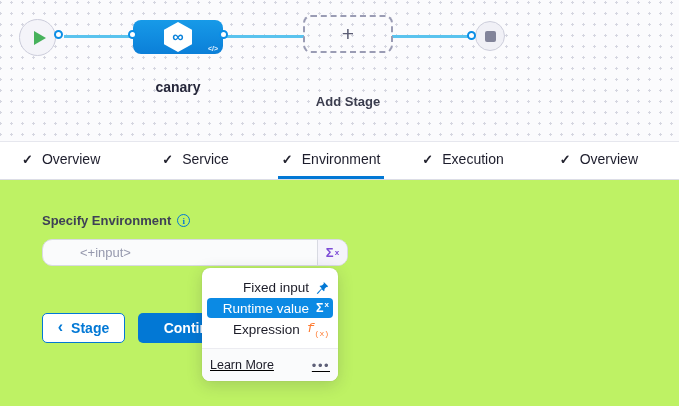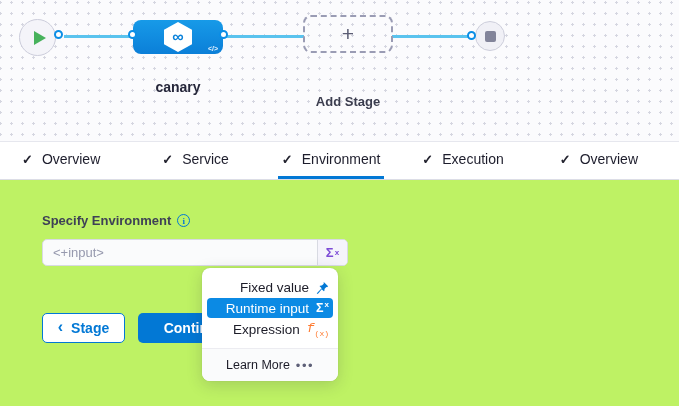--- a/index.html
+++ b/index.html
@@ -50,21 +50,21 @@
   .t1{margin-left:18px}.t2{margin-left:54px}.t3{margin-left:45px}.t4{margin-left:34px}.t5{margin-left:48px}
 
   
   .content { position:relative; width:679px; height:226px; background:#bef264; }
   .form-label { position:absolute; left:42px; top:33px; display:flex; align-items:center;
     gap:6px; font-size:13px; font-weight:700; color:#3e4156; }
   .info-icon { width:13px; height:13px; border:1.3px solid #0278d5; border-radius:50%;
     color:#0278d5; font-size:9px; font-weight:700; display:flex; align-items:center;
     justify-content:center; font-family:"Liberation Serif", serif; }
   .env-input-wrap { position:absolute; left:42px; top:59px; width:306px; height:27px;
-    background:#fafbfc; border:1px solid #d8dae2; border-radius:5px; display:flex; overflow:hidden; }
+    background:#fafbfc; border:1px solid #d8dae2; border-radius:10px; display:flex; overflow:hidden;padding-left:27px; }
   .env-input { flex:1; border:0; outline:0; background:transparent; padding:0 10px;
     font-size:13px; color:#9699ae; font-family:"Liberation Sans", sans-serif; }
   .sigma-btn { width:30px; border-left:1px solid #d8dae2; background:#f5f4fb;
     display:flex; align-items:center; justify-content:center; color:#7d4bd6;
     font-weight:700; font-size:13px; cursor:pointer; }
   .sup { font-size:8px; vertical-align:super; line-height:1; margin-left:1px; }
 
   .btn { position:absolute; top:133px; height:30px; border-radius:5px; display:flex;
     align-items:center; justify-content:center; font-size:14px; font-weight:700; cursor:pointer; }
   .back-btn { left:42px; width:83px; background:#fff; border:1px solid #0278d5; color:#0278d5; gap:8px; }
@@ -77,21 +77,21 @@
   .dd-items { padding:8px 0 8px; }
   .dd-item { display:flex; align-items:center; justify-content:flex-end; gap:7px;
     height:20px; margin:1px 0; padding:0 9px; font-size:13.5px; color:#1c1c28; cursor:pointer; }
   .dd-item.selected { background:#0b8ae4; border-radius:4px; margin:1px 5px; padding:0 4px;
     color:#fff; font-weight:400; }
   .dd-item.selected .sigma-white { color:#fff; font-weight:700; font-size:12.5px; }
   .fx { color:#ff7a2f; font-style:italic; font-family:Liberation Mono, monospace; font-size:13px; }
   .fx-sub { font-size:8px; vertical-align:sub; font-style:normal; }
   .pin-svg { display:block; }
   .dd-footer { border-top:1px solid #ececf1; background:#fafbfc; border-radius:0 0 8px 8px;
-    height:33px; display:flex; align-items:center; justify-content:space-between; padding:0 24px; }
+    height:33px; display:flex; align-items:center; justify-content:space-between; padding:0 8px;text-decoration:underline; }
   .learn-more { font-size:12.5px; color:#1c1c28; cursor:pointer; }
   .dots { color:#5e6078; font-size:13px; letter-spacing:1.5px; cursor:pointer; }
 </style>
 </head>
 <body>
 
 <div class="app">
 
   <div class="canvas">
     <div class="line" style="left:64px; width:66px;"></div>
@@ -165,27 +165,27 @@
       <span class="back-chevron">‹</span>
       <span>Stage</span>
     </div>
     <div class="btn continue-btn">
       <span>Continue</span>
     </div>
 
     <div class="dropdown">
       <div class="dd-items">
         <div class="dd-item">
-          <span>Fixed value</span>
+          <span>Fixed input</span>
           <svg class="pin-svg" width="13" height="13" viewBox="0 0 16 16">
             <path fill="#0278d5" d="M9.6 1.1l5.3 5.3-1.3 1.2-.9-.2-2.3 2.3c.3 1.1.1 2.2-.7 3L7 10 3 15.1l-1.5.9-.5-.5.9-1.5L7 9 4.3 6.3c.8-.8 1.9-1 3-.7l2.3-2.3-.2-.9z"></path>
           </svg>
         </div>
         <div class="dd-item selected">
-          <span>Runtime input</span>
+          <span>Runtime value</span>
           <span class="sigma-white"><span>Σ</span><span class="sup">x</span></span>
         </div>
         <div class="dd-item">
           <span>Expression</span>
           <span class="fx"><span>f</span><span class="fx-sub">(x)</span></span>
         </div>
       </div>
       <div class="dd-footer">
         <span class="learn-more">Learn More</span>
         <span class="dots">•••</span>

